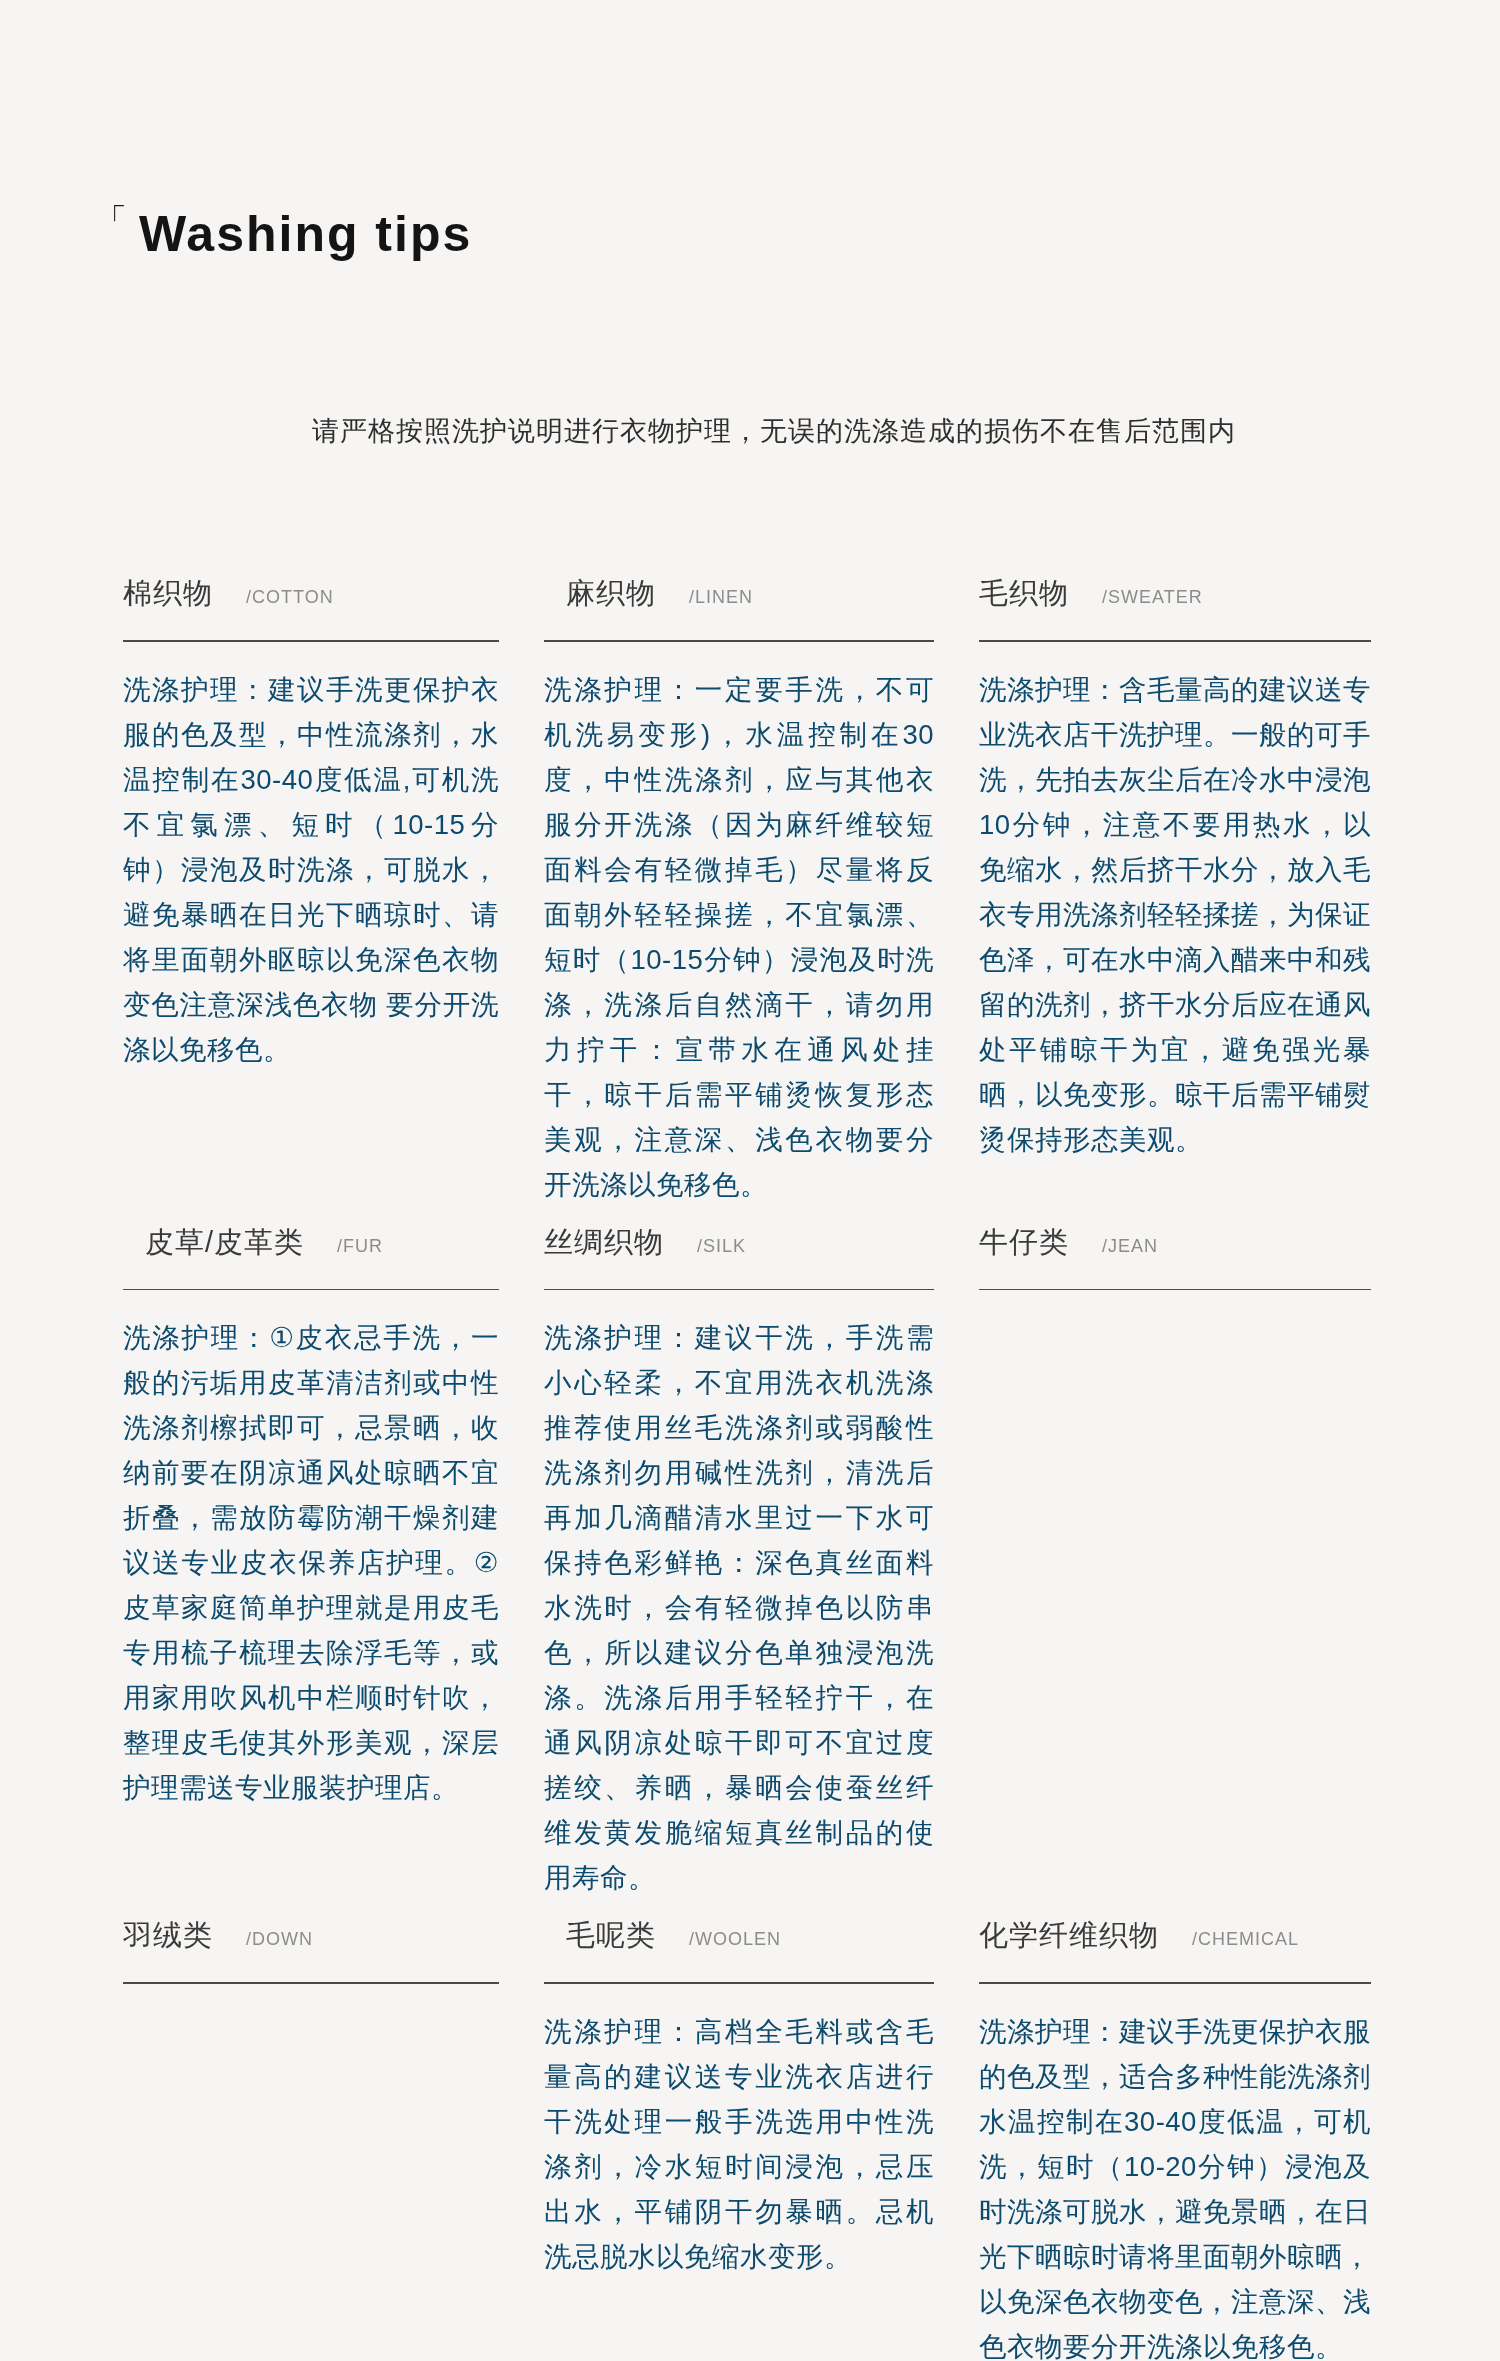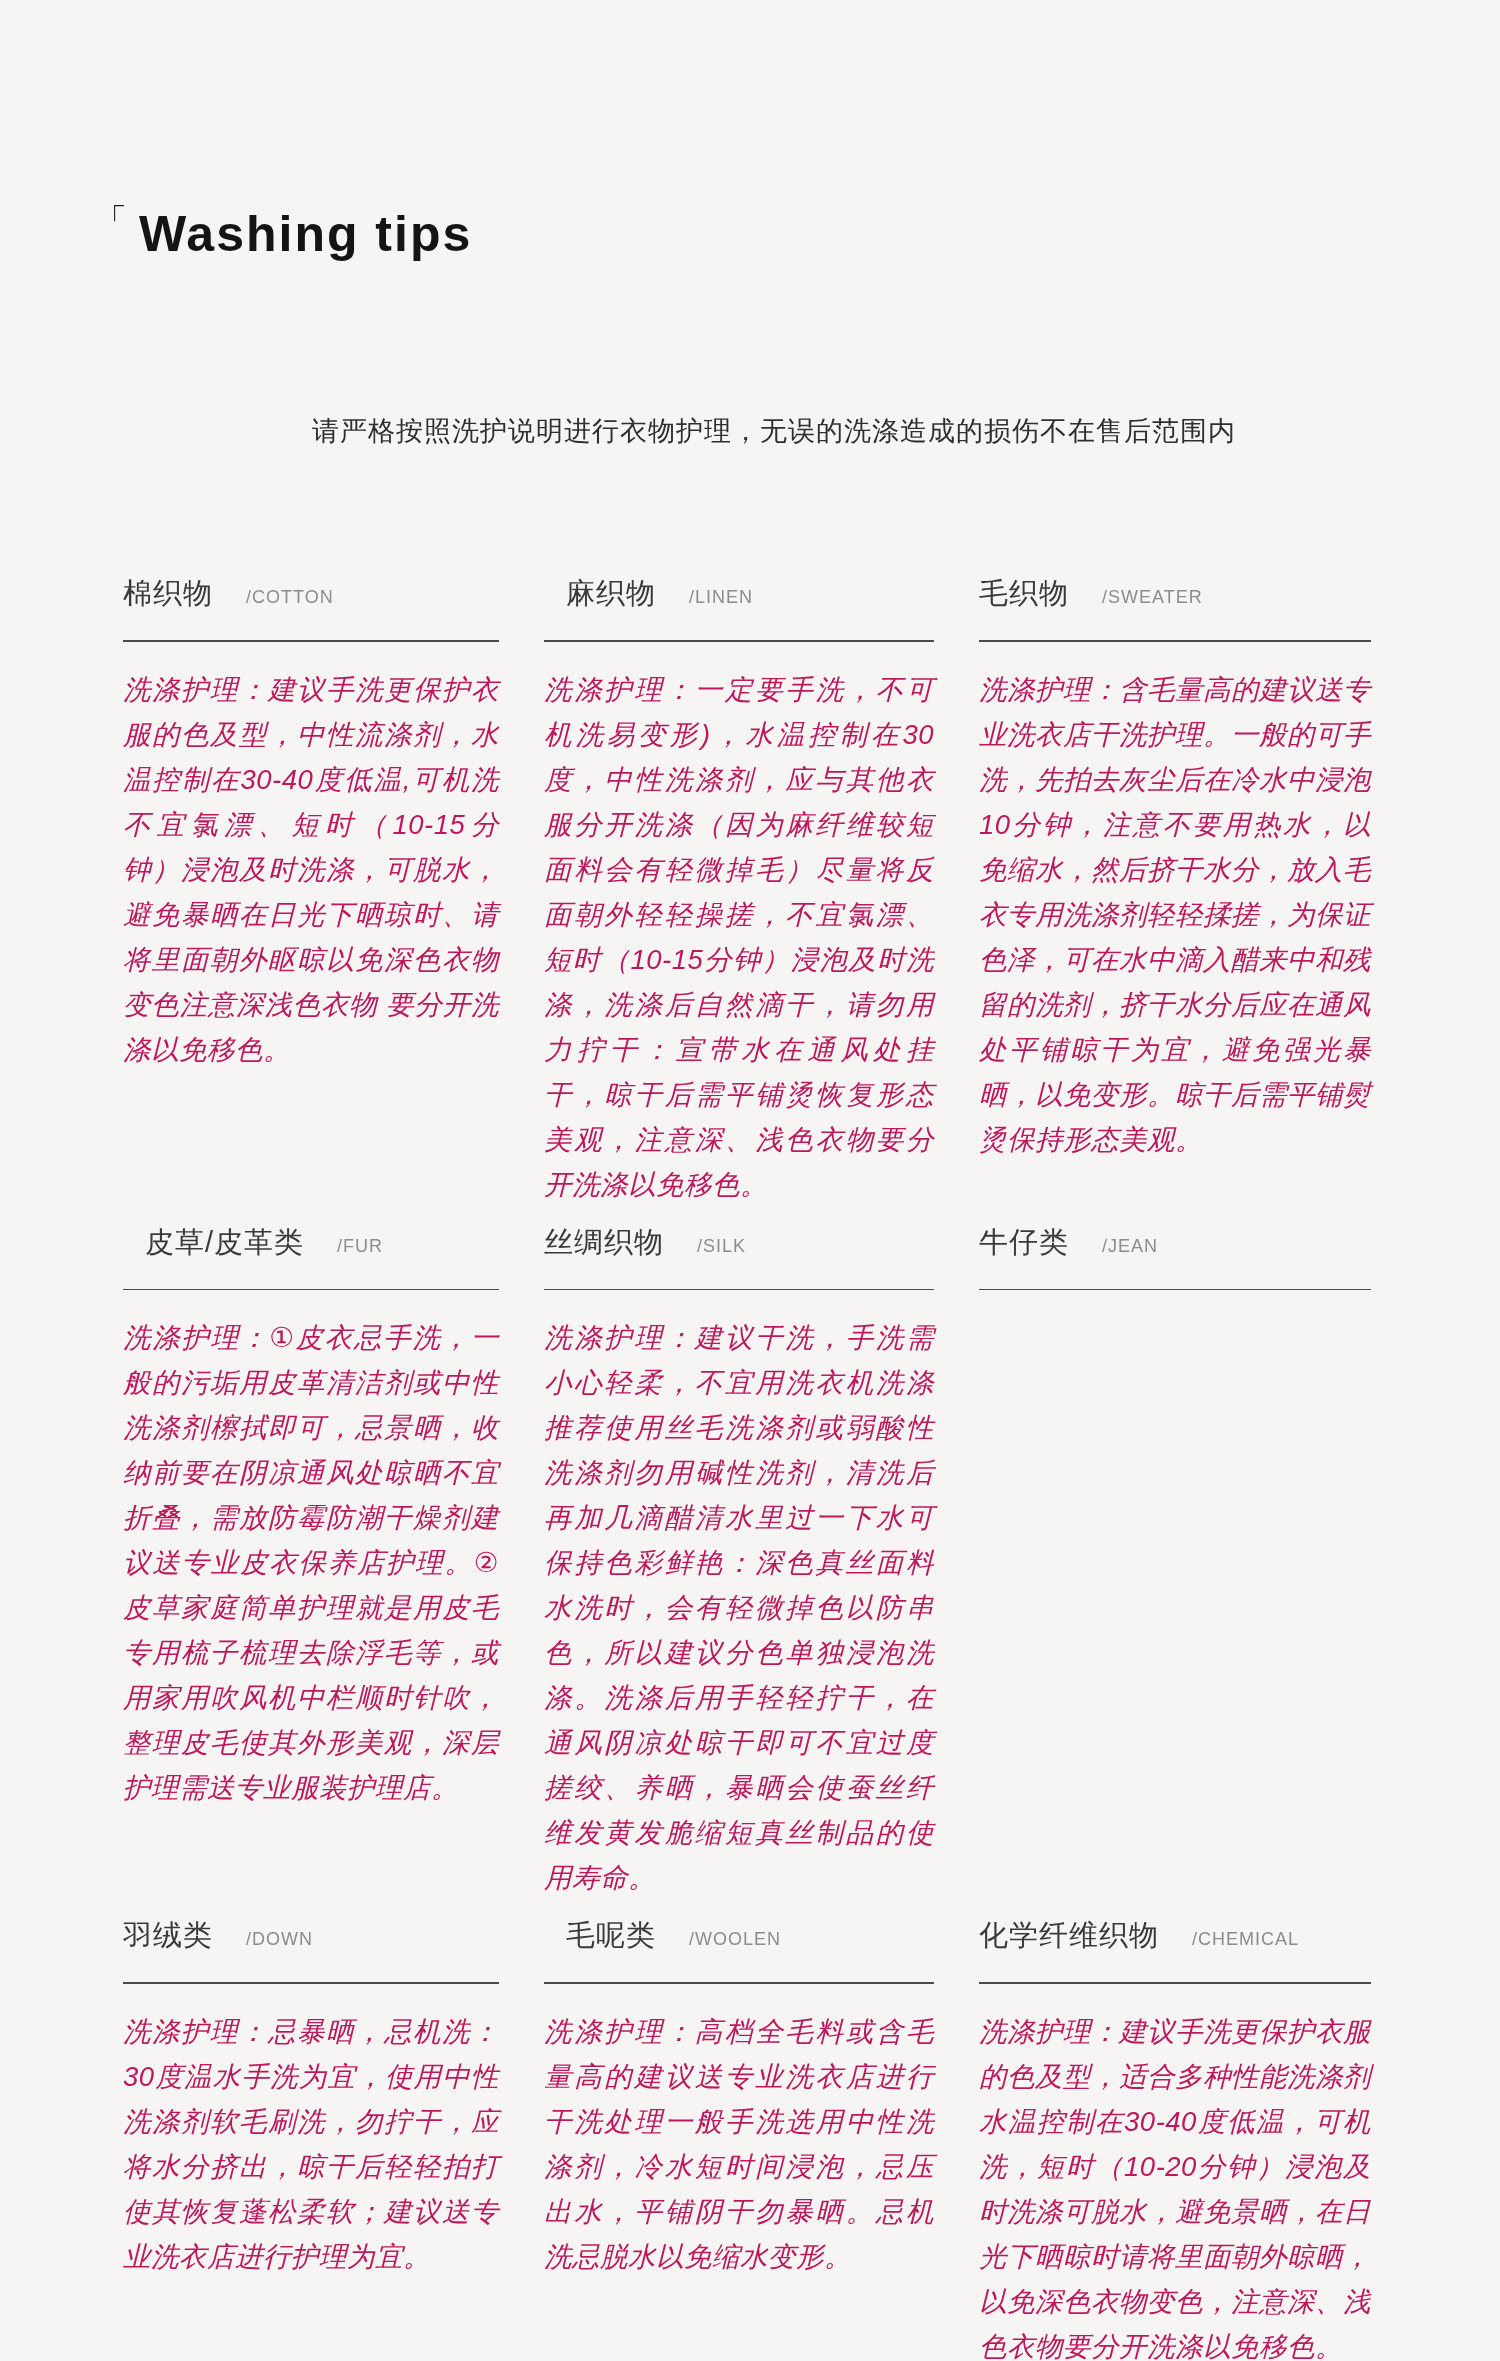--- a/index.html
+++ b/index.html
@@ -77,24 +77,23 @@
   .rule {
     margin-top: 26px;
     width: 100%;
     height: 1.5px;
     background: #4a4a4a;
   }
   .card-body {
     margin-top: 25px;
     font-size: 27.5px;
     line-height: 45px;
-    color: #be185d;
+    color: #0c4a6e;
     text-align: justify;
     letter-spacing: 0.5px;
-    font-style: italic;
   }
 </style>
 </head>
 <body>
 
 <div class="page">
 
   <div class="title-row">
     <span class="title-bracket">「</span>
     <span class="title-text">Washing tips</span>
@@ -156,21 +155,20 @@
       </div>
       <div class="rule"></div>
     </section>
 
     <section class="card">
       <div class="card-head">
         <span class="card-title-cn">羽绒类</span>
         <span class="card-title-en">/DOWN</span>
       </div>
       <div class="rule"></div>
-      <p class="card-body">洗涤护理：忌暴晒，忌机洗：30度温水手洗为宜，使用中性洗涤剂软毛刷洗，勿拧干，应将水分挤出，晾干后轻轻拍打使其恢复蓬松柔软；建议送专业洗衣店进行护理为宜。</p>
     </section>
 
     <section class="card head-indent">
       <div class="card-head">
         <span class="card-title-cn">毛呢类</span>
         <span class="card-title-en">/WOOLEN</span>
       </div>
       <div class="rule"></div>
       <p class="card-body">洗涤护理：高档全毛料或含毛量高的建议送专业洗衣店进行干洗处理一般手洗选用中性洗涤剂，冷水短时间浸泡，忌压出水，平铺阴干勿暴晒。忌机洗忌脱水以免缩水变形。</p>
     </section>

